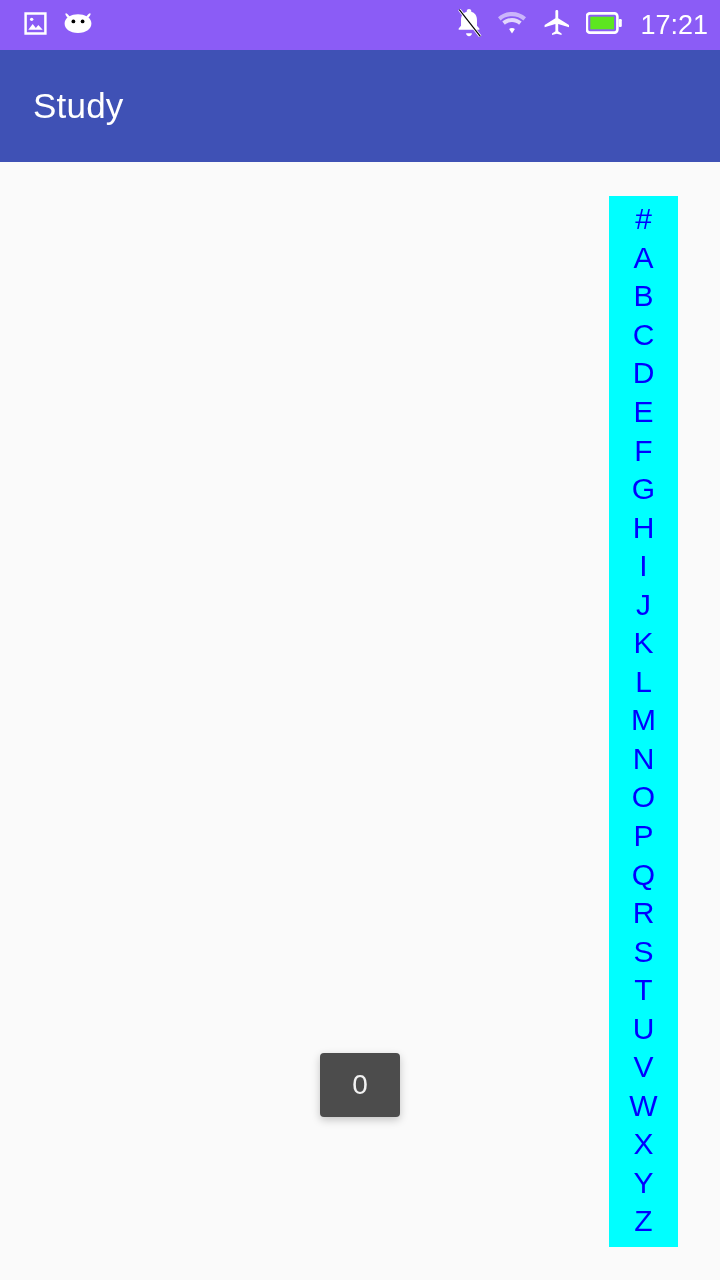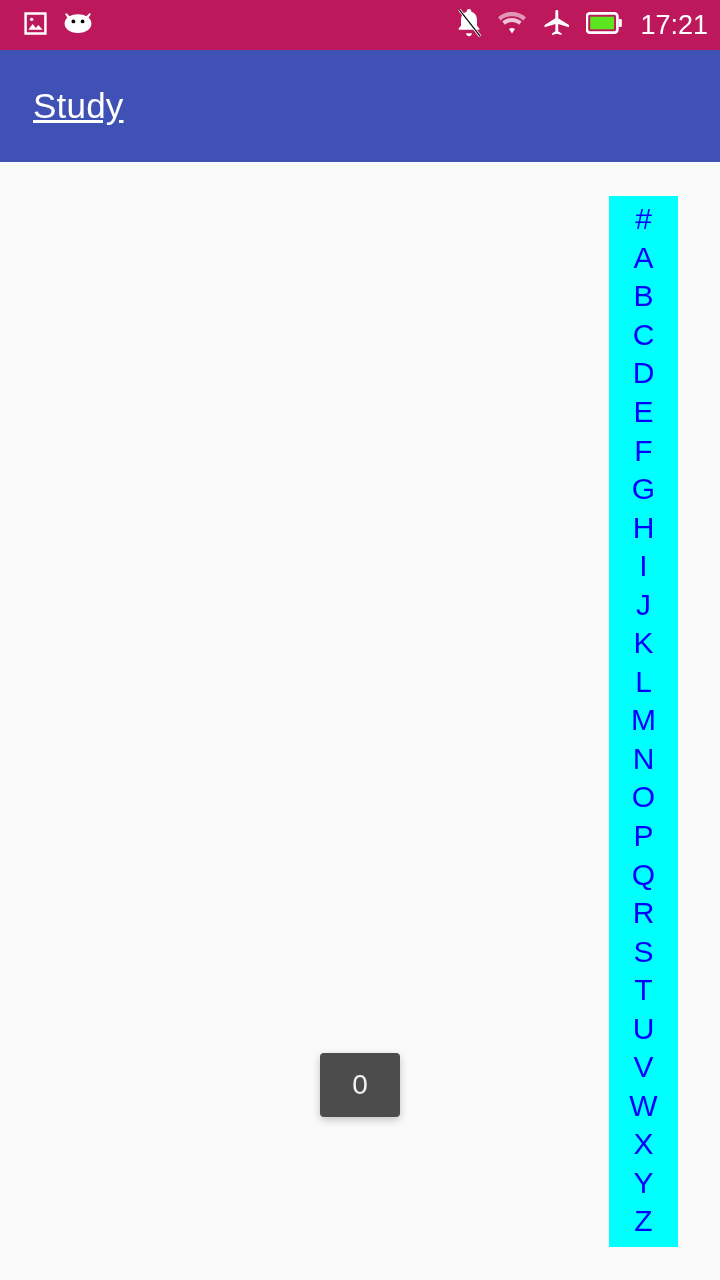--- a/index.html
+++ b/index.html
@@ -12,21 +12,21 @@
   #screen {
     position:relative;
     width:720px; height:1280px;
     background:#fafafa;
   }
 
   
   #status-bar {
     position:absolute; top:0; left:0;
     width:720px; height:50px;
-    background:#be185d;
+    background:#8b5cf6;
     display:flex; align-items:center;
   }
   #status-left {
     display:flex; align-items:center; gap:14px;
     margin-left:22px;
   }
   #status-right {
     position:absolute; right:12px; top:0; height:50px;
     display:flex; align-items:center; gap:16px;
   }
@@ -45,21 +45,20 @@
     width:720px; height:112px;
     background:#3f51b5;
     display:flex; align-items:center;
   }
   #app-bar-title {
     color:#ffffff;
     font-size:35px;
     margin-left:33px;
     font-weight:400;
     letter-spacing:0.2px;
-    text-decoration:underline;
   }
   #app-bar-shadow {
     position:absolute; top:162px; left:0;
     width:720px; height:9px;
     background:linear-gradient(to bottom, rgba(0,0,0,0.20), rgba(0,0,0,0.0));
     pointer-events:none;
   }
 
   
   #content {

